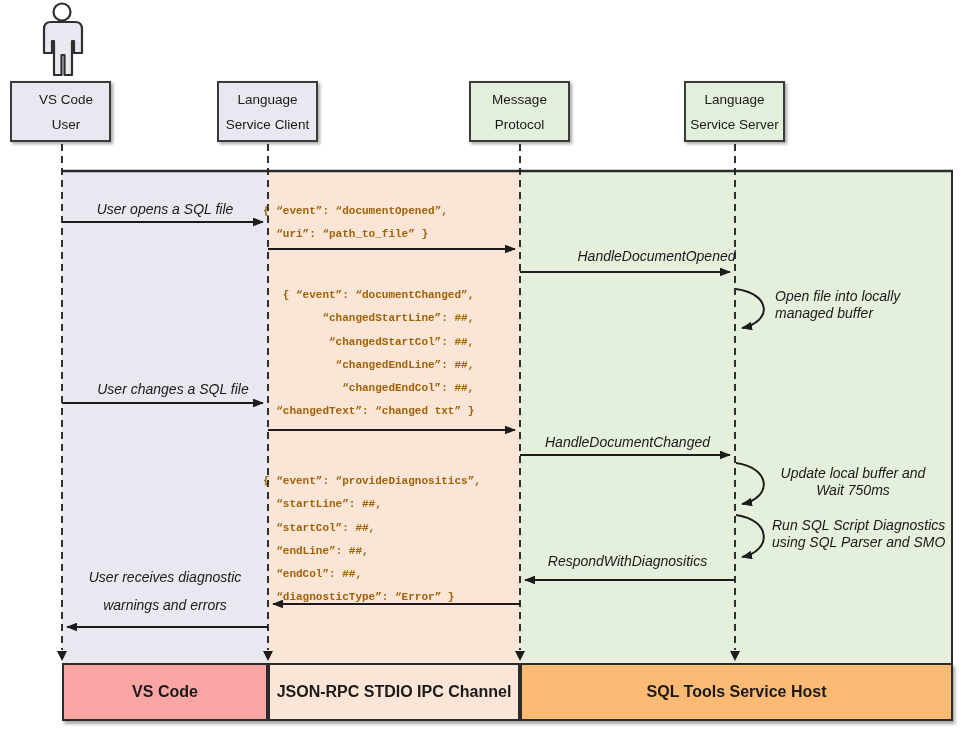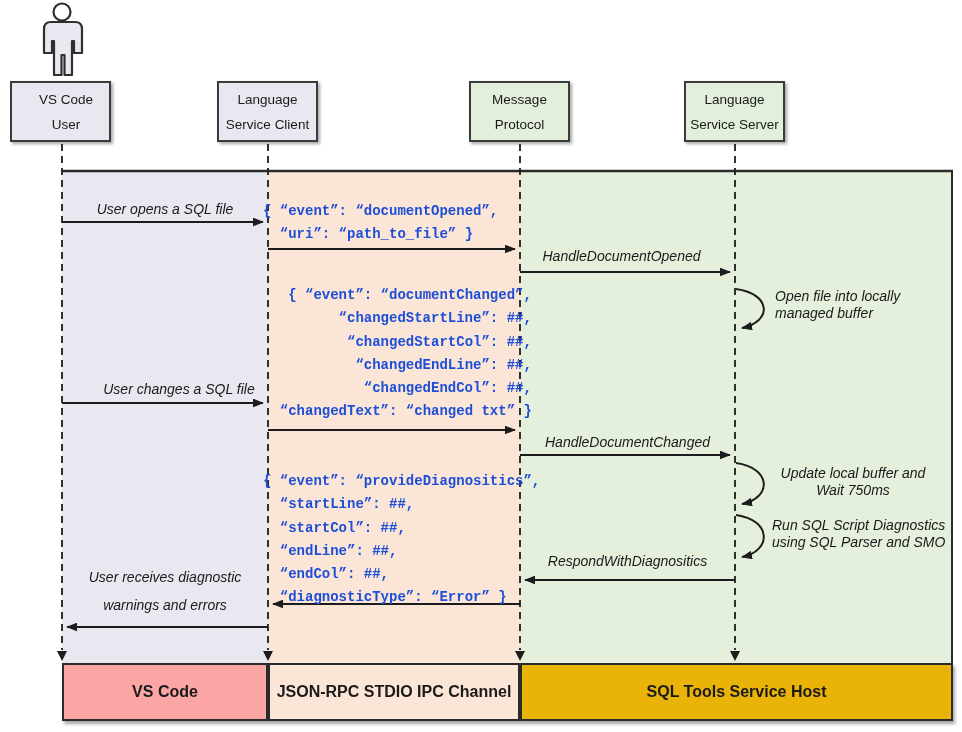--- a/index.html
+++ b/index.html
@@ -25,34 +25,34 @@
   .hbox-protocol{left:469px;justify-content:flex-end;}
   .hbox-server{left:684px;}
   .fbox{
     position:absolute;top:663px;height:58px;box-sizing:border-box;
     border:2px solid #2b2b2b;display:flex;align-items:center;justify-content:center;
     font-size:16px;font-weight:bold;z-index:2;
     box-shadow:2px 3px 3px rgba(0,0,0,0.35);
   }
   .fbox-vscode{left:62px;width:206px;background:#fca5a5;}
   .fbox-ipc{left:268px;width:252px;background:#fbe5d6;}
-  .fbox-host{left:520px;width:433px;background:#eab308;}
+  .fbox-host{left:520px;width:433px;background:#fdba74;}
   .mlabel{
     position:absolute;font-style:italic;font-size:14px;text-align:center;
     white-space:pre;z-index:4;
   }
   .note{
     position:absolute;font-style:italic;font-size:14px;white-space:pre;
     line-height:17px;z-index:4;
   }
   .note-center{text-align:center;}
   .payload{
     position:absolute;left:263px;margin:0;z-index:4;
-    font-family:"Liberation Mono",monospace;font-weight:bold;font-size:14px;
-    line-height:23.3px;white-space:pre;color:#1d4ed8;
+    font-family:"Liberation Mono",monospace;font-weight:bold;font-size:11px;
+    line-height:23.3px;white-space:pre;color:#a16207;
   }
 </style>
 </head>
 <body>
 
 <div class="canvas">
 
   <div class="lane lane-user"></div>
   <div class="lane lane-ipc"></div>
   <div class="lane lane-host"></div>
@@ -104,24 +104,24 @@
     <span>Language Service Client</span>
   </div>
   <div class="hbox grn hbox-protocol">
     <span>Message Protocol</span>
   </div>
   <div class="hbox grn hbox-server">
     <span>Language Service Server</span>
   </div>
 
   <div class="mlabel" style="left:62px;width:206px;top:201px;">User opens a SQL file</div>
-  <div class="mlabel" style="left:62px;width:222px;top:381px;margin-left:6px;">User changes a SQL file</div>
+  <div class="mlabel" style="left:62px;width:222px;top:381px;">User changes a SQL file</div>
   <div class="note note-center" style="left:62px;width:206px;top:563px;line-height:28px;">User receives diagnostic
 warnings and errors</div>
-  <div class="mlabel" style="left:492px;width:215px;top:248px;padding-left:22px;">HandleDocumentOpened</div>
+  <div class="mlabel" style="left:527px;width:215px;top:248px;padding-left:22px;">HandleDocumentOpened</div>
   <div class="mlabel" style="left:520px;width:215px;top:434px;">HandleDocumentChanged</div>
   <div class="mlabel" style="left:520px;width:215px;top:553px;">RespondWithDiagnositics</div>
   <div class="note" style="left:775px;top:288px;">Open file into locally
 managed buffer</div>
   <div class="note note-center" style="left:768px;width:170px;top:465px;">Update local buffer and
 Wait 750ms</div>
   <div class="note" style="left:772px;top:517px;">Run SQL Script Diagnostics
 using SQL Parser and SMO</div>
 
   <pre class="payload" style="top:200px;">{ “event”: “documentOpened”,

